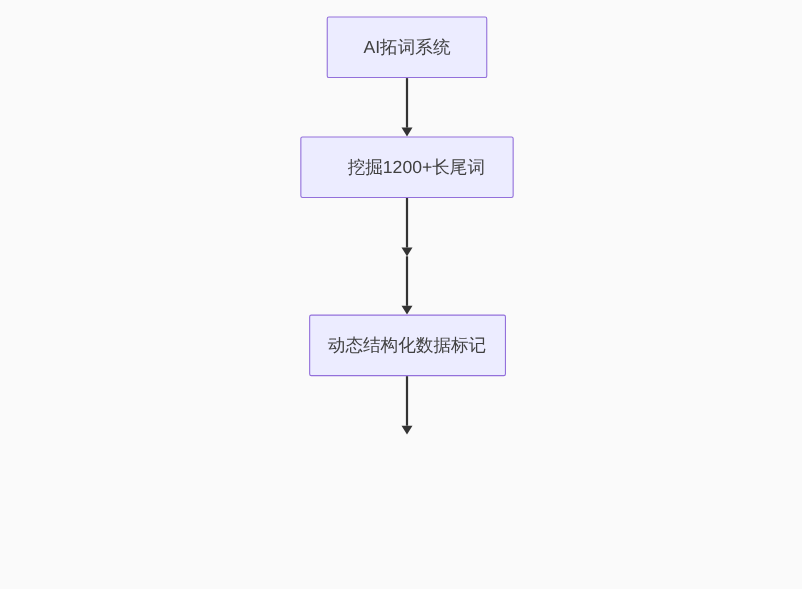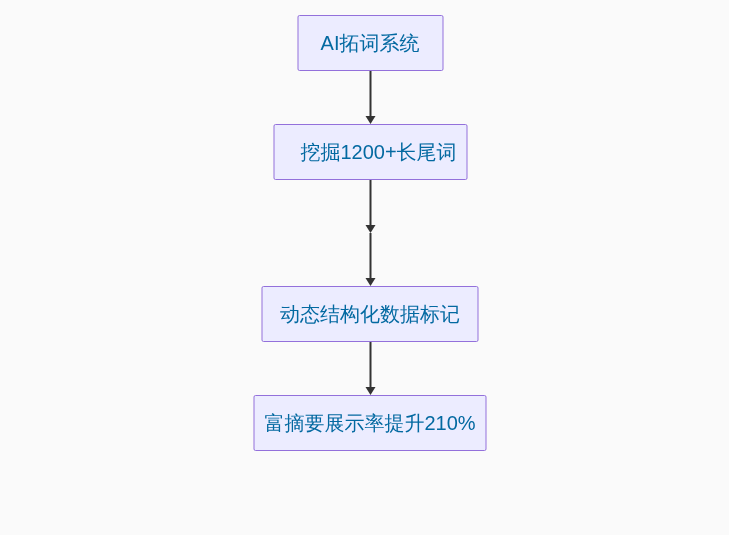--- a/index.html
+++ b/index.html
@@ -25,28 +25,28 @@
   }
   .flow-node {
     box-sizing: border-box;
     height: 56px;
     background: #ECECFF;
     border: 1px solid #9370DB;
     border-radius: 2px;
     display: flex;
     align-items: center;
     justify-content: center;
-    color: #0369a1;
-    font-size: 20px;
+    color: #404040;
+    font-size: 16px;
     white-space: nowrap;
   }
   .flow-node.n1 { width: 146px; }
   .flow-node.n2 { width: 194px; padding-left: 17px; }
   .flow-node.n3 { width: 222px; }
-  .flow-node.n4 { width: 217px; }
+  .flow-node.n4 { width: 179px; }
   .flow-node.n5 { width: 233px; }
   .flow-arrow {
     height: 53px;
     display: flex;
     flex-direction: column;
     align-items: center;
   }
   .flow-arrow .shaft {
     width: 2px;
     height: 45px;
@@ -91,17 +91,14 @@
 
   <div class="flow-node n4">
     <span>动态结构化数据标记</span>
   </div>
 
   <div class="flow-arrow">
     <div class="shaft"></div>
     <div class="head"></div>
   </div>
 
-  <div class="flow-node n5">
-    <span>富摘要展示率提升210%</span>
-  </div>
 
 </div>
 
 </body></html>

